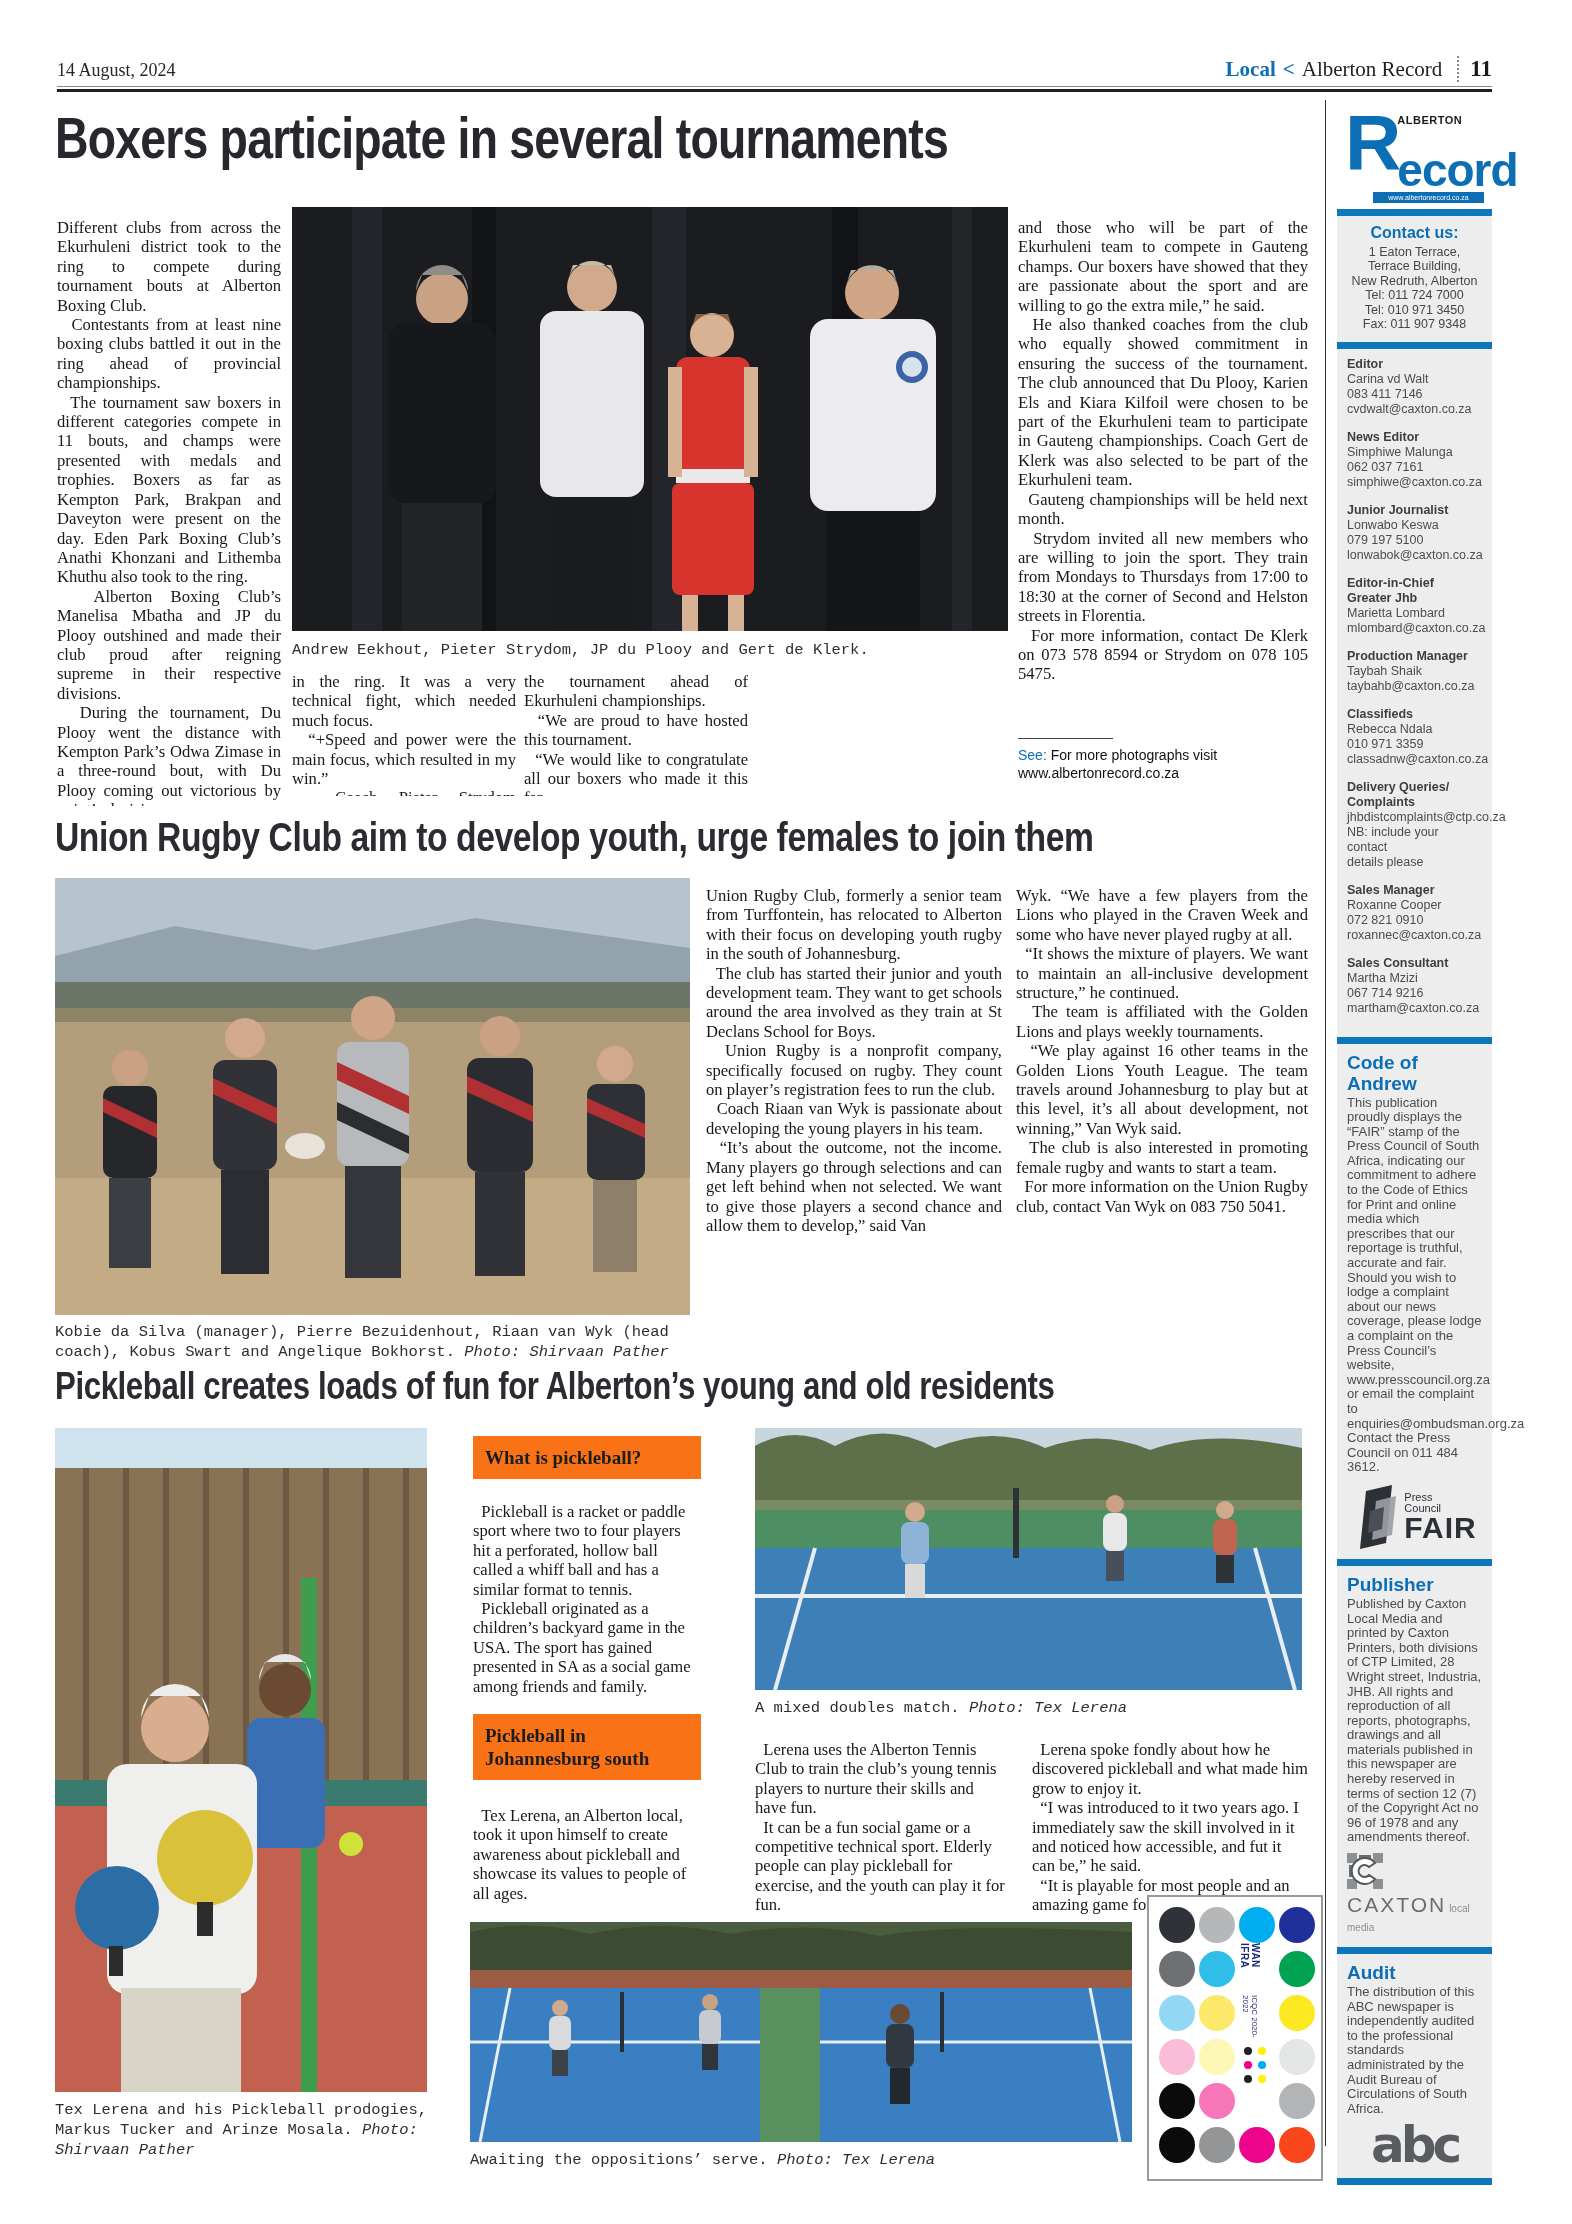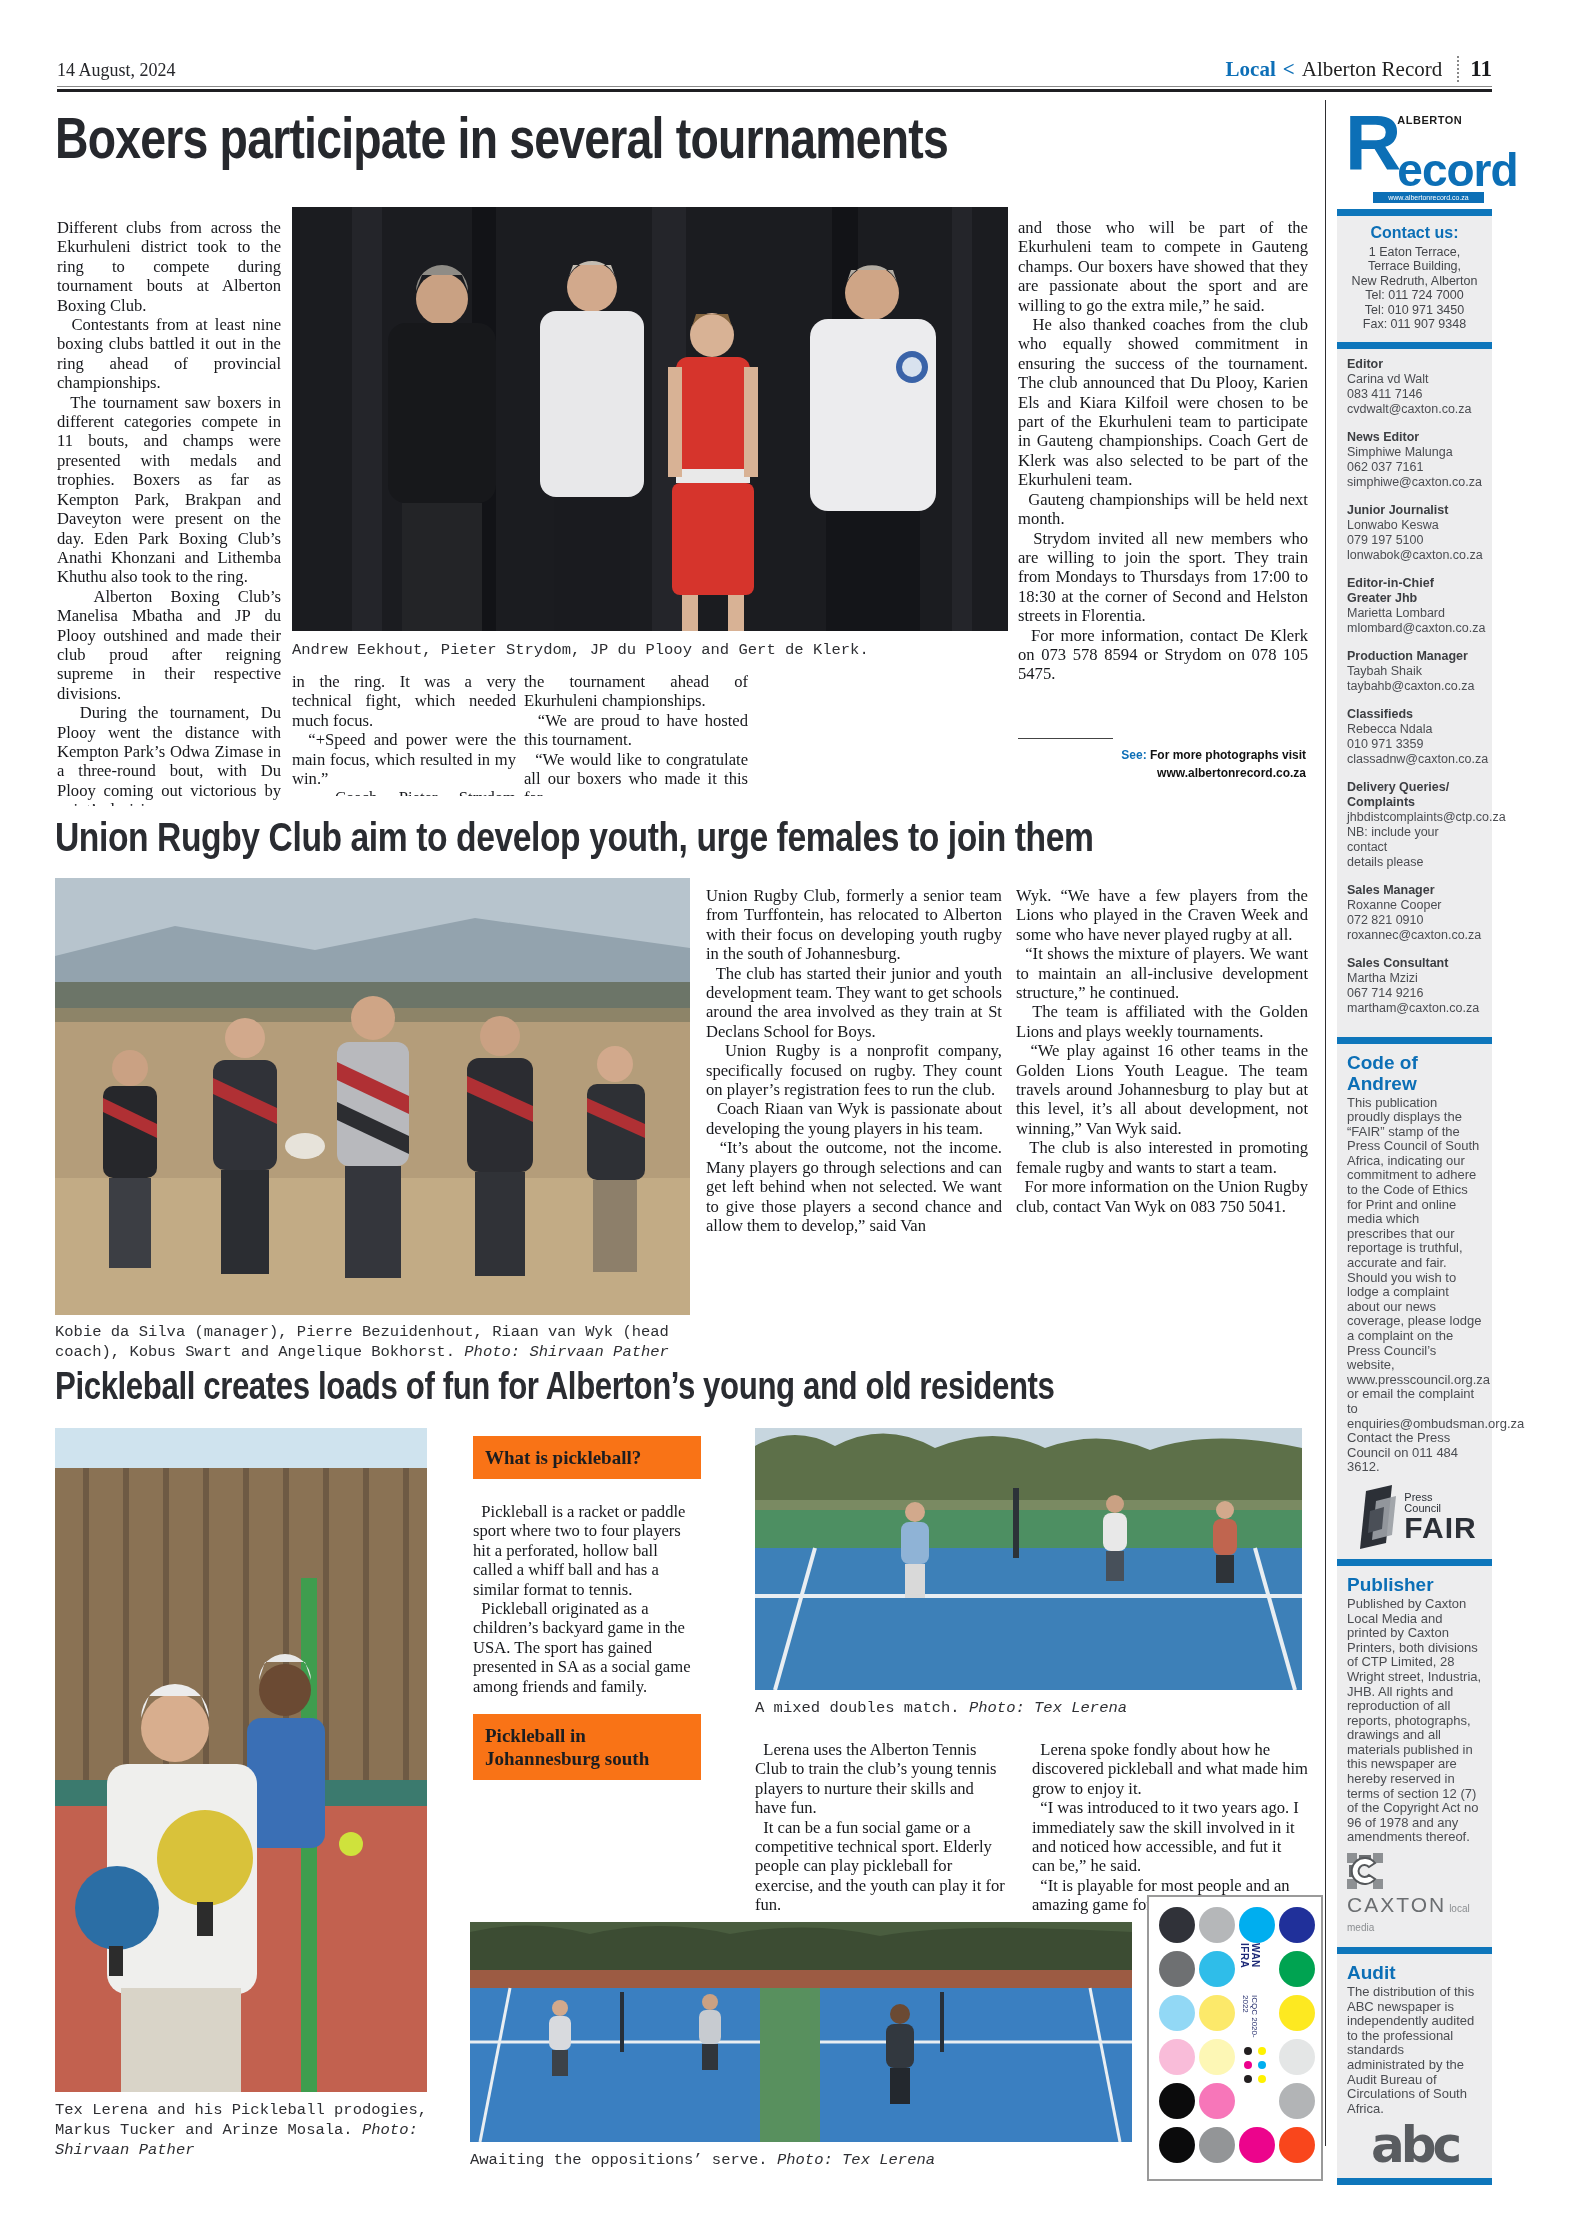--- a/index.html
+++ b/index.html
@@ -26,21 +26,21 @@
   .hl-pickle > span{transform:scaleX(.80);letter-spacing:-.5px;}
   
   .col{position:absolute;font-size:16.6px;line-height:19.4px;text-align:justify;
        white-space:pre-wrap;overflow:hidden;color:#17181c;}
   
   .caption{position:absolute;font-family:Liberation Mono, monospace;font-size:15.5px;
            line-height:20px;color:#2e2f33;}
   .caption .credit{font-style:italic;}
   
   .see{position:absolute;left:1018px;top:738px;width:288px;font-family:"Liberation Sans",sans-serif;
-       font-size:12px;line-height:18px;font-weight:bold;color:#111;white-space:pre-line;text-align:right;}
+       font-size:14px;line-height:18px;font-weight:normal;color:#111;white-space:pre-line;}
   .see:before{content:"";display:block;width:95px;border-top:1px solid #444;margin-bottom:7px;}
   .see .see-label{color:#0d6fb7;}
   
   .kicker{position:absolute;background:#f97316;color:#1c1d20;font-weight:bold;font-size:19px;
           line-height:23px;padding:10px 12px;white-space:pre-line;}
   
   .photo{position:absolute;overflow:hidden;background:#777;}
   .photo svg{display:block;width:100%;height:100%;}
   
   .vrule{position:absolute;left:1325px;top:100px;width:1px;height:2046px;background:#2e2e31;}
@@ -257,20 +257,21 @@
   </div>
   <div class="caption" style="left:55px;top:2100px;width:382px;">
     <span>Tex Lerena and his Pickleball prodogies, Markus Tucker and Arinze Mosala. </span><span class="credit">Photo: Shirvaan Pather</span>
   </div>
 
   <div class="kicker" style="left:473px;top:1436px;width:204px;">What is pickleball?</div>
   <div class="col" style="left:473px;top:1502px;width:228px;height:206px;text-align:left;">  Pickleball is a racket or paddle sport where two to four players hit a perforated, hollow ball called a whiff ball and has a similar format to tennis.
   Pickleball originated as a children’s backyard game in the USA. The sport has gained presented in SA as a social game among friends and family.</div>
   <div class="kicker" style="left:473px;top:1714px;width:204px;">Pickleball in
 Johannesburg south</div>
+  <div class="col" style="left:473px;top:1806px;width:228px;height:116px;text-align:left;">  Tex Lerena, an Alberton local, took it upon himself to create awareness about pickleball and showcase its values to people of all ages.</div>
 
   <div class="photo" style="left:755px;top:1428px;width:547px;height:262px;">
     <svg viewBox="0 0 547 262" preserveAspectRatio="none">
       <rect width="547" height="262" fill="#3f7fb5"></rect>
       <rect width="547" height="80" fill="#c7d6df"></rect>
       <path d="M0 18 q40 -22 80 0 q50 -26 100 2 q60 -24 110 0 q55 -20 105 2 q60 -22 152 -2 V80 H0 Z" fill="#5d7049"></path>
       <rect y="72" width="547" height="10" fill="#7a8a62"></rect>
       <rect y="82" width="547" height="40" fill="#4d8f62"></rect>
       <rect y="120" width="547" height="142" fill="#3d80b8"></rect>
       <line x1="0" y1="168" x2="547" y2="168" stroke="#e9eef2" stroke-width="4"></line>

